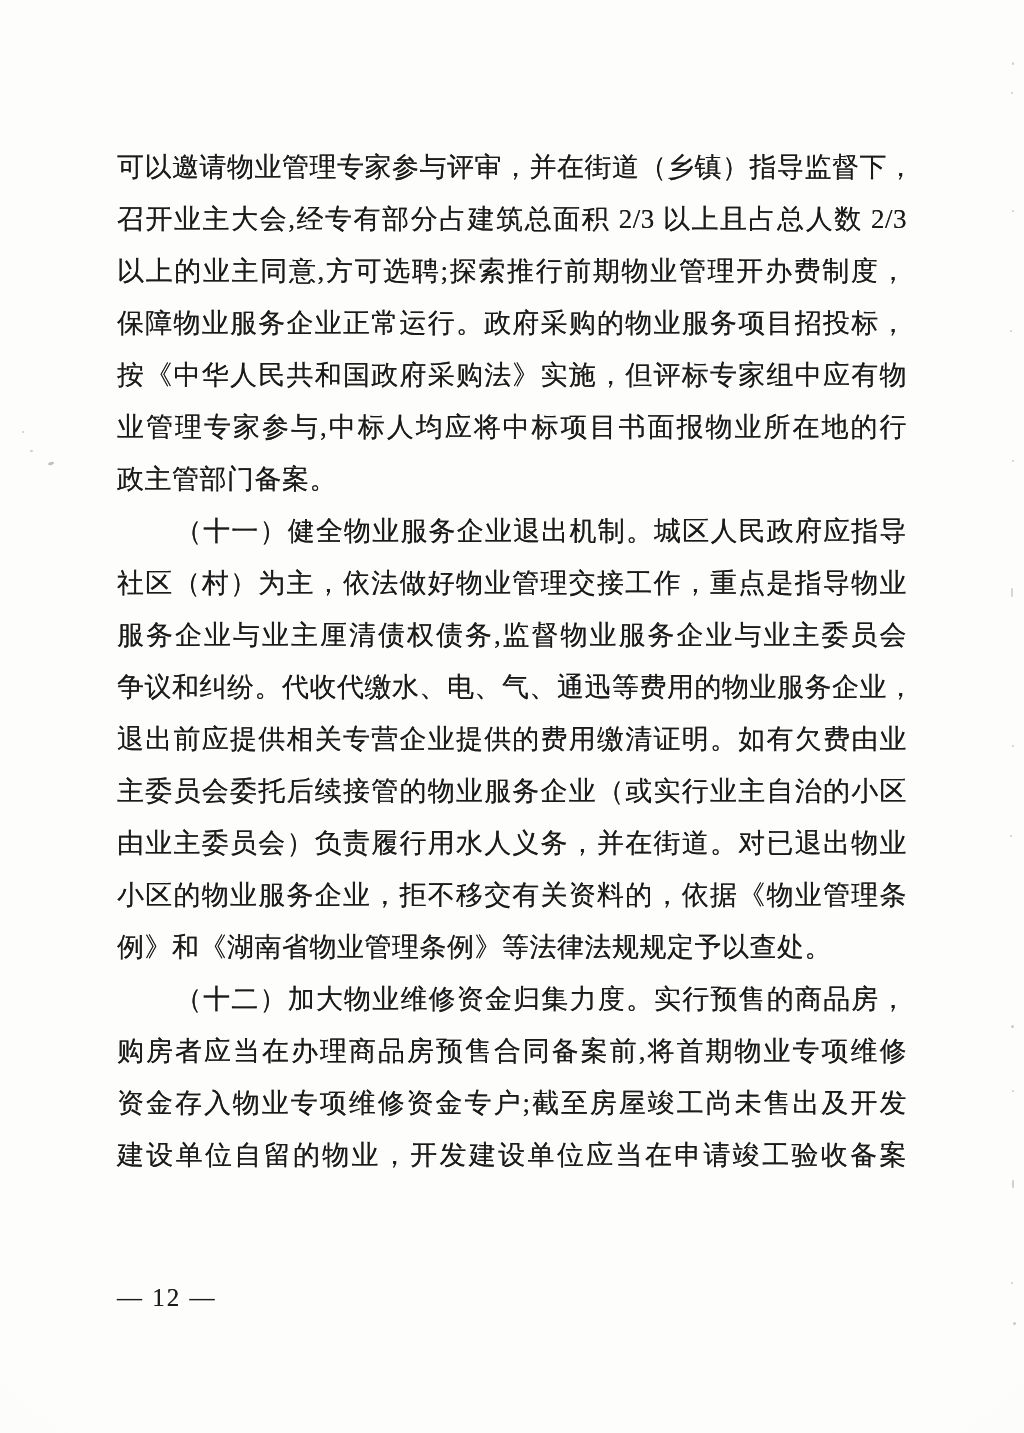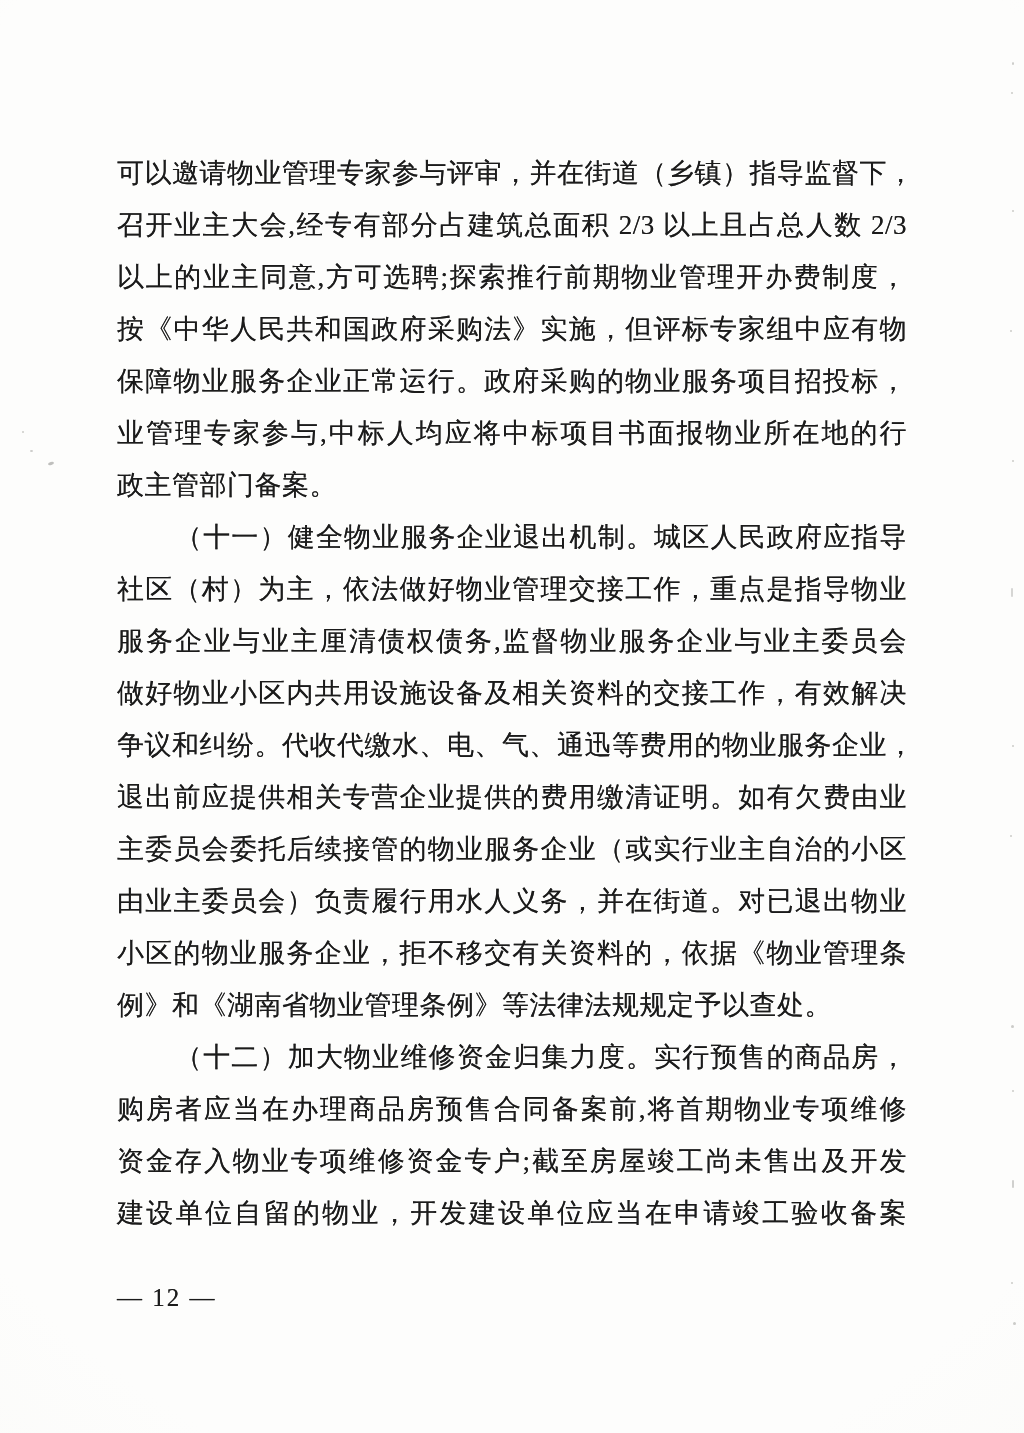--- a/index.html
+++ b/index.html
@@ -16,21 +16,21 @@
   }
   .page {
     position: absolute;
     inset: 0;
     background:
       radial-gradient(ellipse 120% 100% at 50% 45%, #fdfdfc 60%, #f7f7f4 100%);
   }
   .text-block {
     position: absolute;
     left: 117px;
-    top: 147px;
+    top: 141px;
     width: 790px;
     color: #1b1b1b;
     font-size: 27px;
     line-height: 52px;
     text-shadow: 0 0 0.5px rgba(20,20,20,0.75);
     letter-spacing: 0.5px;
   }
   .line {
     text-align: justify;
     text-align-last: justify;
@@ -63,28 +63,27 @@
 </style>
 </head>
 <body>
 
 <div class="page">
 
   <div class="text-block">
     <div class="line">可以邀请物业管理专家参与评审，并在街道（乡镇）指导监督下，</div>
     <div class="line">召开业主大会,经专有部分占建筑总面积 2/3 以上且占总人数 2/3</div>
     <div class="line">以上的业主同意,方可选聘;探索推行前期物业管理开办费制度，</div>
+    <div class="line">保障物业服务企业正常运行。政府采购的物业服务项目招投标，</div>
     <div class="line">按《中华人民共和国政府采购法》实施，但评标专家组中应有物</div>
-    <div class="line">保障物业服务企业正常运行。政府采购的物业服务项目招投标，</div>
     <div class="line">业管理专家参与,中标人均应将中标项目书面报物业所在地的行</div>
     <div class="line para-end">政主管部门备案。</div>
     <div class="line indent">（十一）健全物业服务企业退出机制。城区人民政府应指导</div>
     <div class="line">社区（村）为主，依法做好物业管理交接工作，重点是指导物业</div>
     <div class="line">服务企业与业主厘清债权债务,监督物业服务企业与业主委员会</div>
-    <div class="line">做好物业小区内共用设施设备及相关资料的交接工作，有效解决</div>
     <div class="line">争议和纠纷。代收代缴水、电、气、通迅等费用的物业服务企业，</div>
     <div class="line">退出前应提供相关专营企业提供的费用缴清证明。如有欠费由业</div>
     <div class="line">主委员会委托后续接管的物业服务企业（或实行业主自治的小区</div>
     <div class="line">由业主委员会）负责履行用水人义务，并在街道。对已退出物业</div>
     <div class="line">小区的物业服务企业，拒不移交有关资料的，依据《物业管理条</div>
     <div class="line para-end">例》和《湖南省物业管理条例》等法律法规规定予以查处。</div>
     <div class="line indent">（十二）加大物业维修资金归集力度。实行预售的商品房，</div>
     <div class="line">购房者应当在办理商品房预售合同备案前,将首期物业专项维修</div>
     <div class="line">资金存入物业专项维修资金专户;截至房屋竣工尚未售出及开发</div>
     <div class="line">建设单位自留的物业，开发建设单位应当在申请竣工验收备案</div>

